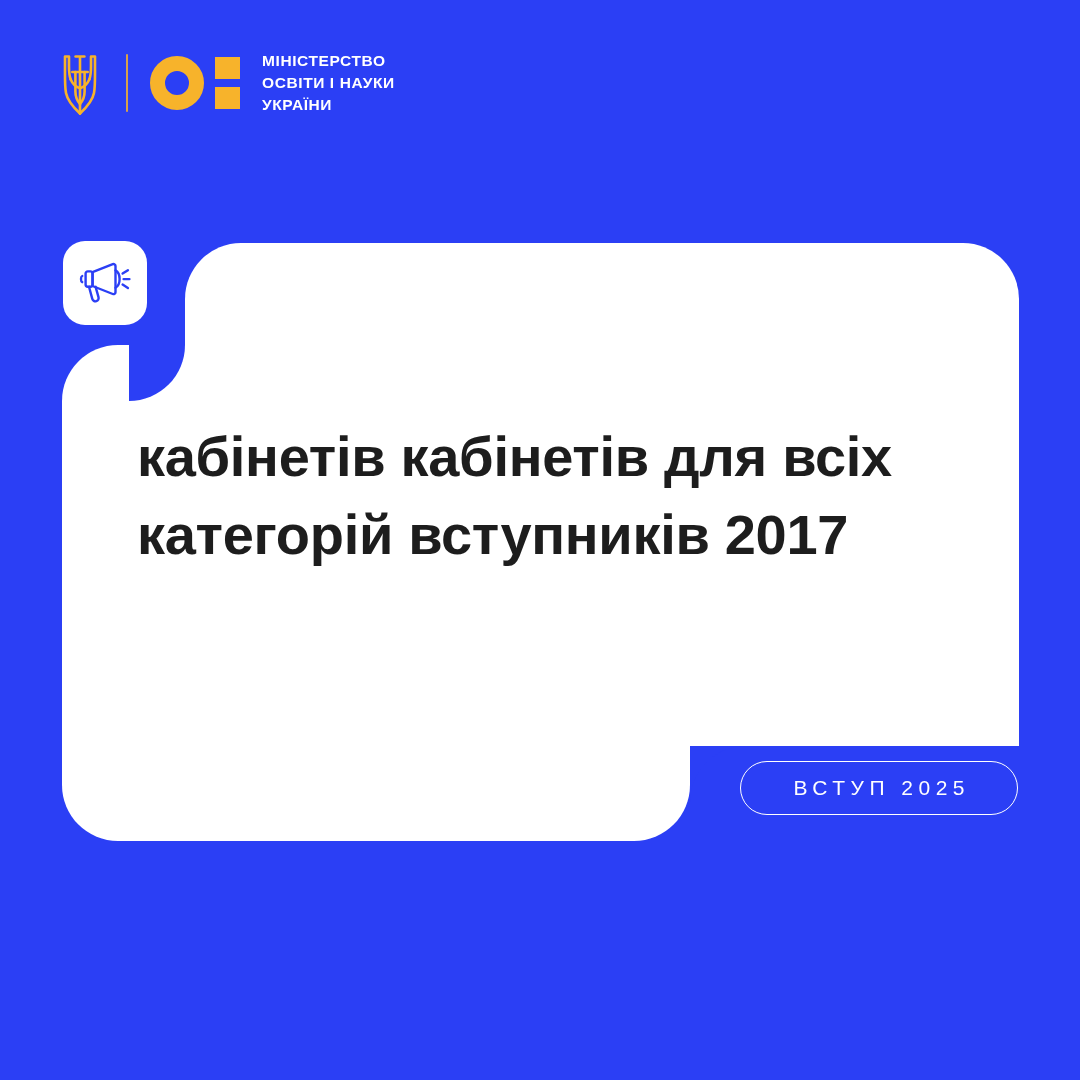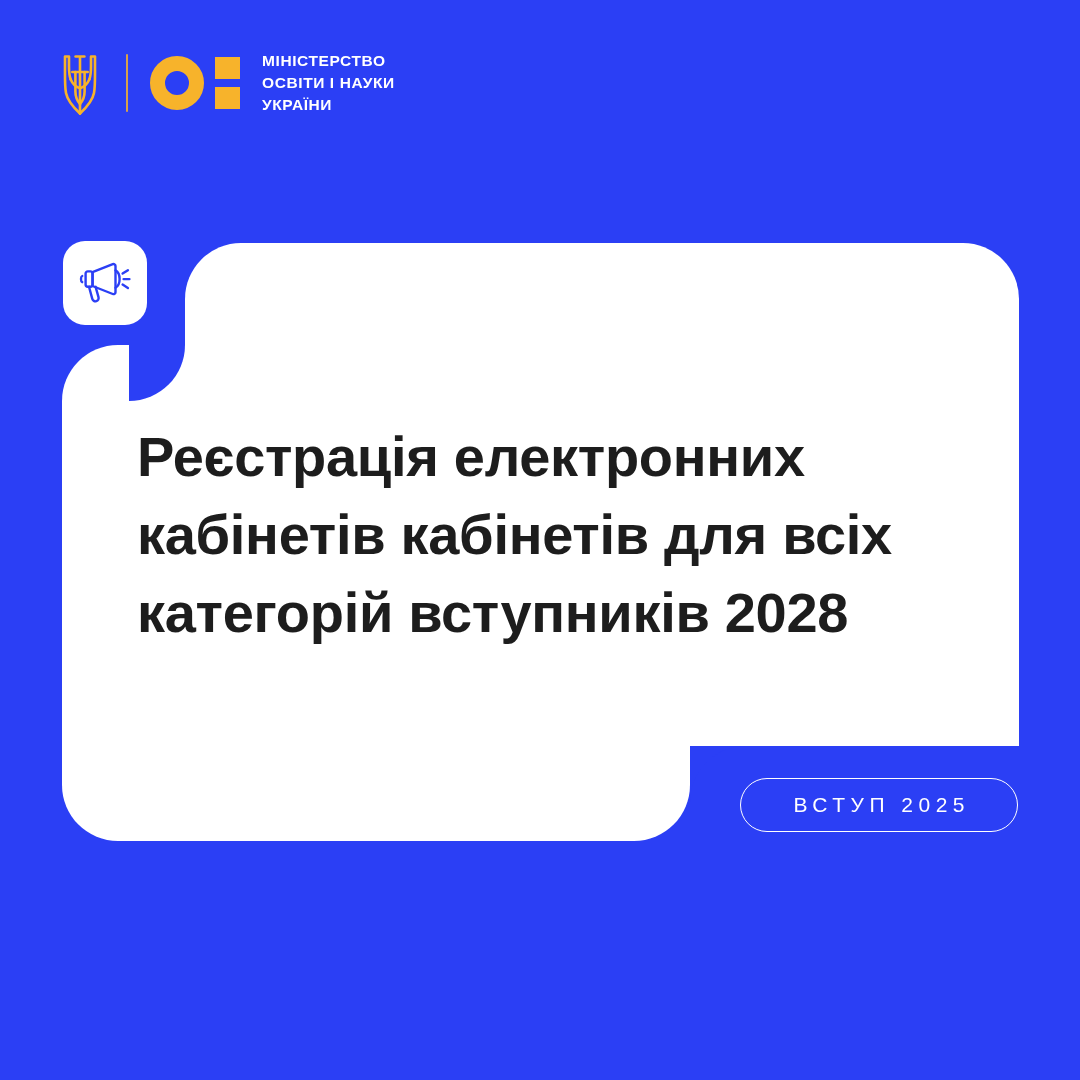--- a/index.html
+++ b/index.html
@@ -159,21 +159,21 @@
     font-weight: bold;
     line-height: 78px;
     letter-spacing: -0.3px;
   }
   .headline .hl-line { display: block; white-space: nowrap; }
 
   
   .pill {
     position: absolute;
     left: 740px;
-    top: 778px;
+    top: 761px;
     width: 278px;
     height: 54px;
     border: 1.6px solid #ffffff;
     border-radius: 27px;
     box-sizing: border-box;
     display: flex;
     align-items: center;
     justify-content: center;
     color: #ffffff;
     font-size: 21px;
@@ -239,22 +239,21 @@
         <path d="M4.2 17 C2.6 17.6 2.6 22.6 4.2 23.2"></path>
         <path d="M11 27.8 L14.3 39.9 C14.8 41.7 16.6 42.7 18.3 42.2 C20 41.7 21 39.9 20.5 38.1 L17.6 27.8"></path>
         <path d="M45.6 20.1 L51.4 20.1"></path>
         <path d="M44.6 14.6 L49.9 11.2"></path>
         <path d="M44.6 25.6 L49.9 29"></path>
       </svg>
     </span>
   </div>
 
   <div class="headline">
-    <span class="hl-line">Реєстрація електронних</span>
     <span class="hl-line">кабінетів кабінетів для всіх</span>
-    <span class="hl-line">категорій вступників 2028</span>
+    <span class="hl-line">категорій вступників 2017</span>
   </div>
 
   <div class="pill">
     <span>ВСТУП 2025</span>
   </div>
 
 </div>
 
 </body></html>

